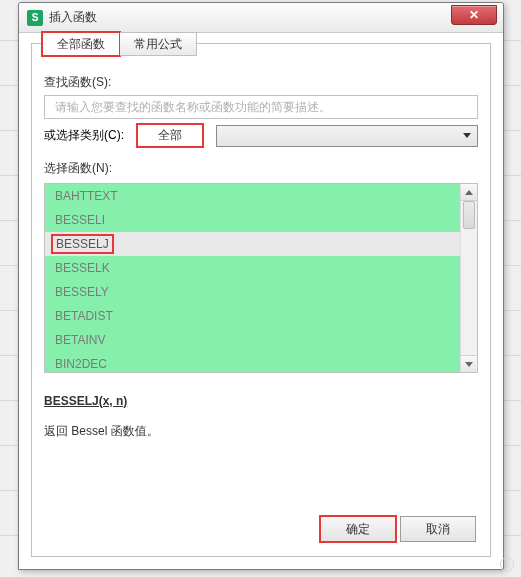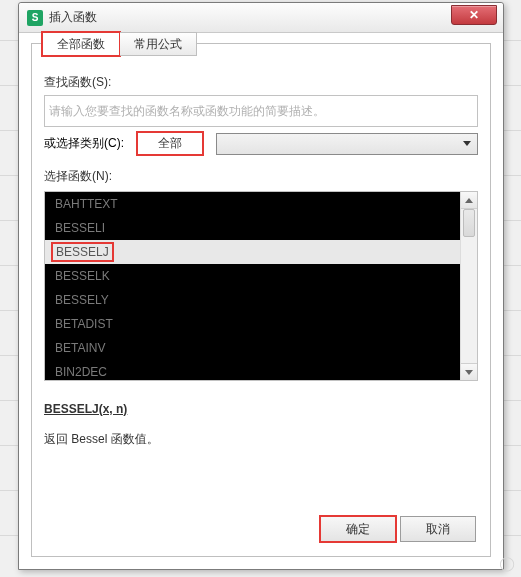--- a/index.html
+++ b/index.html
@@ -41,36 +41,36 @@
     background:linear-gradient(#fefefe,#eaeaea); border:1px solid #bfbfbf;
     color:#333; cursor:pointer;
   }
   .tab + .tab { border-left:none; }
   .tab.active { background:#fff; border-bottom-color:#fff; }
   .hl-red { outline:2px solid #e53935; outline-offset:-1px; }
 
   .body-area { position:absolute; left:12px; right:12px; top:24px; bottom:56px; }
   .label { color:#333; margin-top:6px; margin-bottom:4px; }
   .search-input {
-    width:100%; height:32px; border:1px solid #c2c2c2; padding:0 4px;
+    width:100%; height:24px; border:1px solid #c2c2c2; padding:0 10px;
     color:#333; background:#fff;
   }
   .search-input::placeholder { color:#b0b0b0; }
   .row-cat { display:flex; align-items:center; gap:12px; margin-top:4px; }
   .cat-hl { border:2px solid #e53935; padding:2px 20px; color:#333; }
   .select {
     flex:1; height:22px; border:1px solid #8a8a8a;
     background:linear-gradient(#f3f3f3,#e4e4e4);
     display:flex; align-items:center; justify-content:flex-end; padding:0 6px;
     cursor:pointer; color:#333;
   }
   .select .caret { width:0;height:0;border-left:4px solid transparent;border-right:4px solid transparent;border-top:5px solid #333; }
 
   .listwrap {
-    margin-top:6px; border:1px solid #c2c2c2; height:190px; display:flex; background:#000000;
+    margin-top:6px; border:1px solid #c2c2c2; height:190px; display:flex; background:#86efac;
   }
   .list { flex:1; overflow:hidden; position:relative; }
   .item { height:24px; display:flex; align-items:center; padding:0 10px; color:#7a7a7a; cursor:pointer;}
   .item.selected { background:#e8e8e8; color:#555; }
   .item.selected .sel-box { border:2px solid #e53935; padding:1px 3px; margin-left:-4px; }
   .scrollbar { width:17px; background:#f1f1f1; border-left:1px solid #dcdcdc; position:relative; }
   .sb-btn { height:17px; display:flex; align-items:center; justify-content:center; background:linear-gradient(#f8f8f8,#e6e6e6); border-bottom:1px solid #cfcfcf; cursor:pointer;}
   .sb-btn.bottom { position:absolute; bottom:0; left:0; right:0; border-top:1px solid #cfcfcf; border-bottom:none;}
   .sb-btn .tri-up {width:0;height:0;border-left:4px solid transparent;border-right:4px solid transparent;border-bottom:5px solid #666;}
   .sb-btn .tri-down{width:0;height:0;border-left:4px solid transparent;border-right:4px solid transparent;border-top:5px solid #666;}

